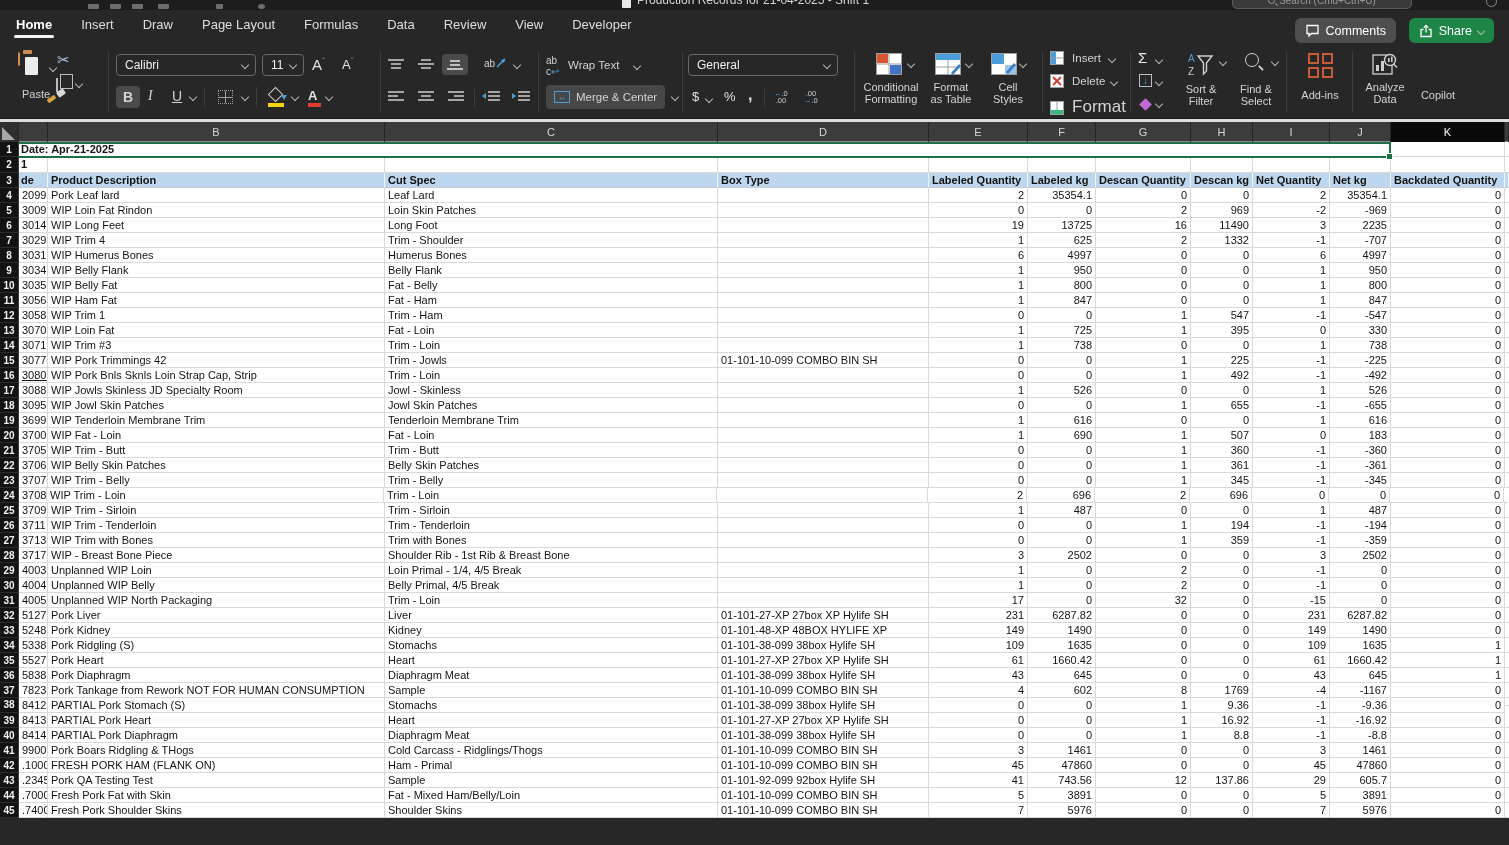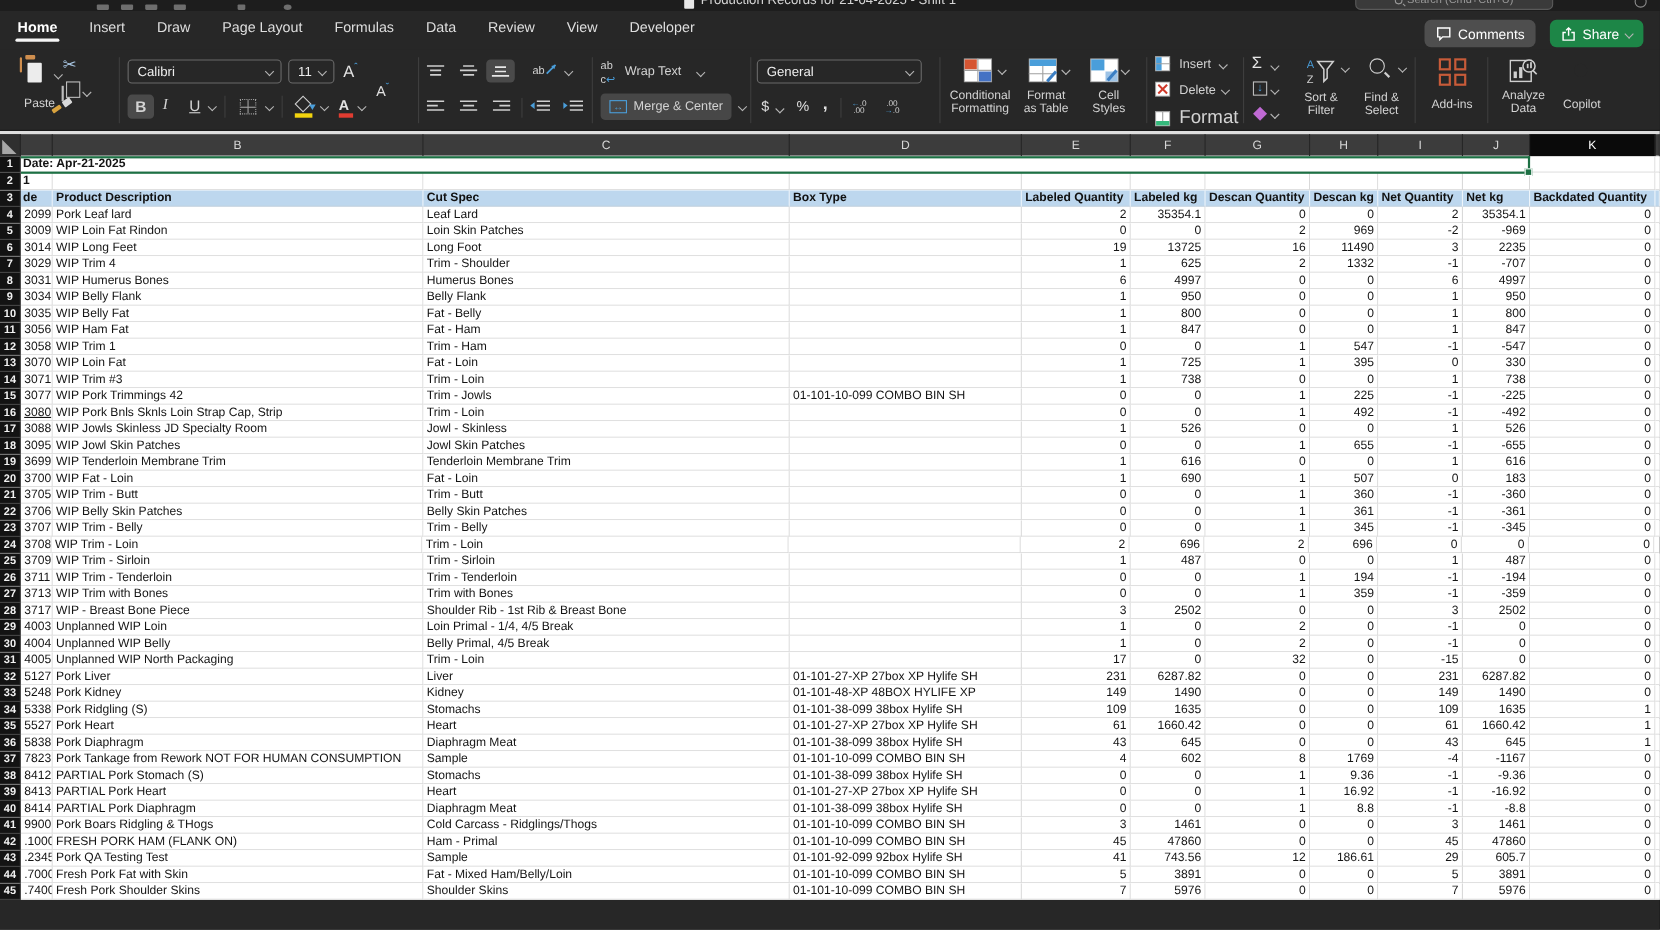--- a/index.html
+++ b/index.html
@@ -189,21 +189,21 @@
     <div class="grp" style="left:116px; width:262px">
       <div class="combo" style="left:0; top:9px; width:140px">
           <span>Calibri</span>
           <span class="chev"></span>
         </div>
       <div class="combo" style="left:146px; top:9px; width:42px">
           <span>11</span>
           <span class="chev"></span>
         </div>
       <div class="abs biglet" style="left:196px; top:11px">A<span class="caret">ˆ</span></div>
-      <div class="abs biglet" style="left:226px; top:29px; font-size:13px">A<span class="caret">ˇ</span></div>
+      <div class="abs biglet" style="left:226px; top:11px; font-size:13px">A<span class="caret">ˇ</span></div>
       <div class="abs activebox" style="left:0; top:41px; width:24px; height:22px; text-align:center"><span class="bld" style="line-height:22px">B</span></div>
       <div class="abs ita" style="left:32px; top:43px"><span>I</span></div>
       <div class="abs und" style="left:56px; top:43px"><span>U</span></div>
       <span class="chev abs" style="left:74px; top:49px"></span>
       <div class="abs" style="left:88px; top:42px; width:1px; height:20px; background:#3e3e3e"></div>
       <div class="abs" style="left:102px; top:45px"><span class="borders-ic" style="display:inline-block"></span></div>
       <span class="chev abs" style="left:126px; top:49px"></span>
       <div class="abs" style="left:140px; top:42px; width:1px; height:20px; background:#3e3e3e"></div>
       <div class="abs" style="left:152px; top:42px"><span class="fill-ic" style="display:inline-block"><span class="colorbar-y"></span></span></div>
       <span class="chev abs" style="left:176px; top:49px"></span>
@@ -977,21 +977,21 @@
           <div class="cell" style="width: 211px; line-height: 14px;">01-101-10-099 COMBO BIN SH</div>
           <div class="cell num" style="width: 99px; line-height: 14px;">4</div>
           <div class="cell num" style="width: 68px; line-height: 14px;">602</div>
           <div class="cell num" style="width: 95px; line-height: 14px;">8</div>
           <div class="cell num" style="width: 62px; line-height: 14px;">1769</div>
           <div class="cell num" style="width: 77px; line-height: 14px;">-4</div>
           <div class="cell num" style="width: 61px; line-height: 14px;">-1167</div>
           <div class="cell num" style="width: 114px; line-height: 14px;">0</div>
           <div class="cell sliver" style="width: 4px; line-height: 14px;"></div>
         </div>
-        <div class="srow" style="height: 15px;">
+        <div class="srow" style="height: 15px; align-items: center;">
           <div class="rownum" style="line-height: 15px;">38</div>
           <div class="cell num pr2" style="width: 29px; line-height: 14px;">8412</div>
           <div class="cell" style="width: 337px; line-height: 14px;">PARTIAL Pork Stomach (S)</div>
           <div class="cell" style="width: 333px; line-height: 14px;">Stomachs</div>
           <div class="cell" style="width: 211px; line-height: 14px;">01-101-38-099 38box Hylife SH</div>
           <div class="cell num" style="width: 99px; line-height: 14px;">0</div>
           <div class="cell num" style="width: 68px; line-height: 14px;">0</div>
           <div class="cell num" style="width: 95px; line-height: 14px;">1</div>
           <div class="cell num" style="width: 62px; line-height: 14px;">9.36</div>
           <div class="cell num" style="width: 77px; line-height: 14px;">-1</div>
@@ -1061,21 +1061,21 @@
         </div>
         <div class="srow" style="height: 15px;">
           <div class="rownum" style="line-height: 15px;">43</div>
           <div class="cell num pr2" style="width: 29px; line-height: 14px;">.2345</div>
           <div class="cell" style="width: 337px; line-height: 14px;">Pork QA Testing Test</div>
           <div class="cell" style="width: 333px; line-height: 14px;">Sample</div>
           <div class="cell" style="width: 211px; line-height: 14px;">01-101-92-099 92box Hylife SH</div>
           <div class="cell num" style="width: 99px; line-height: 14px;">41</div>
           <div class="cell num" style="width: 68px; line-height: 14px;">743.56</div>
           <div class="cell num" style="width: 95px; line-height: 14px;">12</div>
-          <div class="cell num" style="width: 62px; line-height: 14px;">186.61</div>
+          <div class="cell num" style="width: 62px; line-height: 14px;">137.86</div>
           <div class="cell num" style="width: 77px; line-height: 14px;">29</div>
           <div class="cell num" style="width: 61px; line-height: 14px;">605.7</div>
           <div class="cell num" style="width: 114px; line-height: 14px;">0</div>
           <div class="cell sliver" style="width: 4px; line-height: 14px;"></div>
         </div>
         <div class="srow" style="height: 15px;">
           <div class="rownum" style="line-height: 15px;">44</div>
           <div class="cell num pr2" style="width: 29px; line-height: 14px;">.7000</div>
           <div class="cell" style="width: 337px; line-height: 14px;">Fresh Pork Fat with Skin</div>
           <div class="cell" style="width: 333px; line-height: 14px;">Fat - Mixed Ham/Belly/Loin</div>

